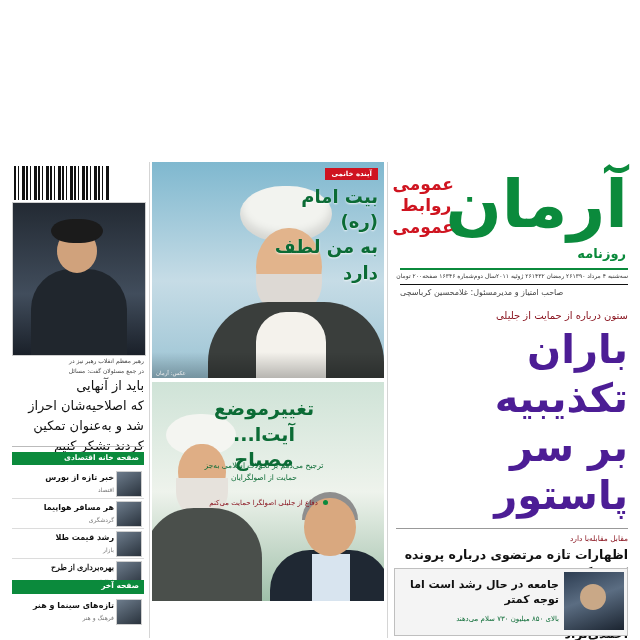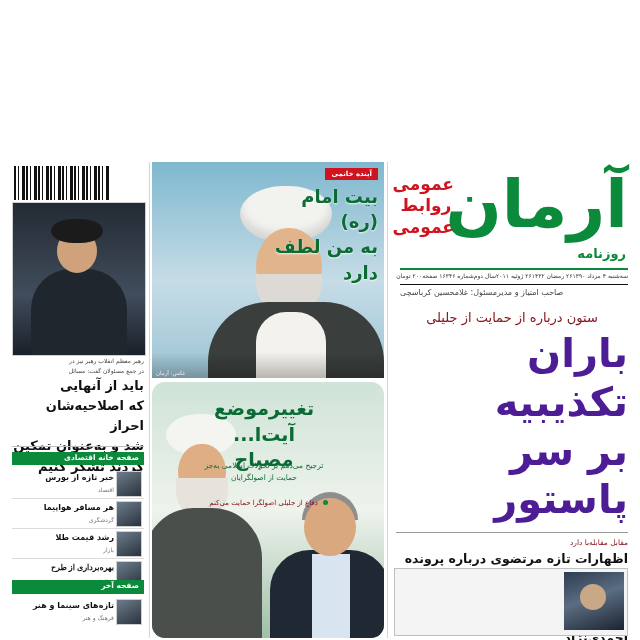--- a/index.html
+++ b/index.html
@@ -286,24 +286,23 @@
   .photo-caption {
     position: absolute;
     left: 4px; bottom: 2px;
     font-size: 5.5px;
     color: #eee;
   }
 
   .photo-second {
     position: absolute;
     left: 0; top: 222px;
-    width: 232px; height: 256px;
+    width: 232px; height: 219px;
     background: linear-gradient(180deg,#cfe3d7 0%, #eef3ec 50%, #9fbfa9 100%);
     overflow: hidden;
-    border-radius: 13px;
   }
   .fig2-turban {
     position: absolute;
     left: 14px; top: 32px;
     width: 70px; height: 42px;
     background: #f4f5f1;
     border-radius: 35px / 22px;
   }
   .fig2-face {
     position: absolute;
@@ -433,21 +432,21 @@
     font-size: 6px;
     color: #444;
     text-align: right;
     line-height: 1.6;
   }
   .left-headline {
     position: absolute;
     left: 4px; top: 216px;
     width: 132px;
     font-size: 13px;
-    font-weight: bold;
+    font-weight: normal;
     color: #111;
     text-align: right;
     line-height: 1.55;
   }
   .left-rule {
     position: absolute;
     left: 4px; top: 286px;
     width: 132px; height: 1px;
     background: #bbb;
   }
@@ -543,36 +542,40 @@
         <span>سال دوم</span>
         <span>شماره ۳۴۶</span>
         <span>۱۶ صفحه</span>
         <span>۲۰۰ تومان</span>
       </div>
       <div class="masthead-rule2"></div>
       <div class="masthead-kicker">صاحب امتیاز و مدیرمسئول: غلامحسین کرباسچی</div>
     </div>
 
     <div class="headline-block">
-      <div style="font-size:13px;color:#8a1520;text-align:center;margin-bottom:4px;">ستون درباره از حمایت از جلیلی</div>
+      <div style="font-size:10px;color:#8a1520;text-align:right;margin-bottom:4px;">ستون درباره از حمایت از جلیلی</div>
       <div class="headline">باران تکذیبیه</div>
       <div class="headline">بر سر پاستور</div>
       <div class="hl-rule"></div>
 
       <div class="sub-kicker">مقابل مقابله‌با دارد</div>
       <div class="sub-headline">اظهارات تازه مرتضوی درباره پرونده کهریزک</div>
       <div class="thin-rule"></div>
 
       <div class="sub-kicker">پس از مصوبه مجلس</div>
       <div class="sub-headline">نامه هیات مدیره خانه سینما به احمدی‌نژاد</div>
 
     </div>
 
     <div class="promo-box">
       <div class="promo-photo"></div>
+      <div class="promo-text">
+        <div class="promo-title">جامعه در حال رشد است اما توجه کمتر</div>
+        <div class="promo-sub">بالای ۸۵۰ میلیون ۷۳۰ سلام می‌دهند</div>
+      </div>
     </div>
 
     <div class="center-col">
 
       <div class="photo-main">
         <div class="turban"></div>
         <div class="face"></div>
         <div class="beard"></div>
         <div class="robe"></div>
         <div class="robe-inner"></div>

